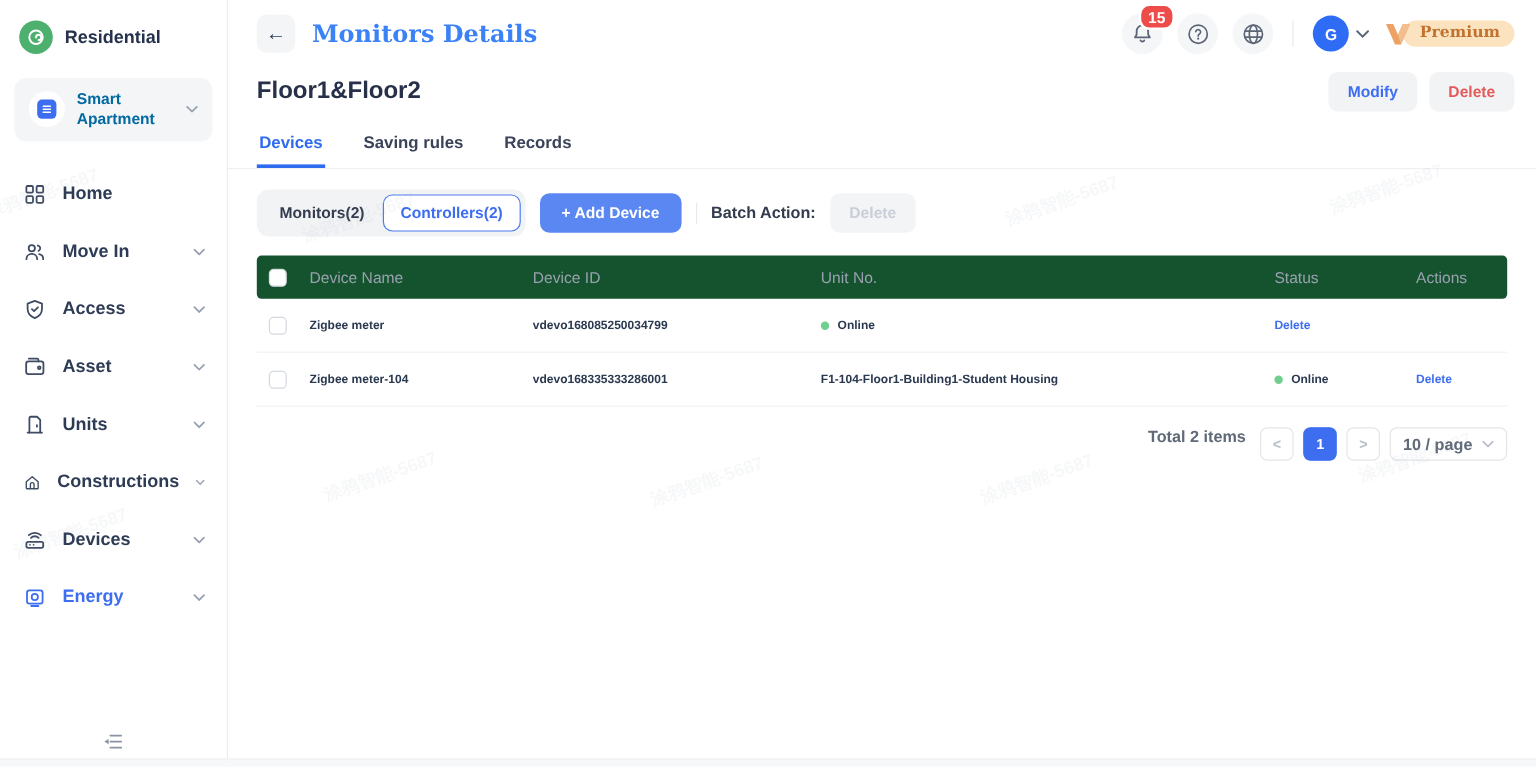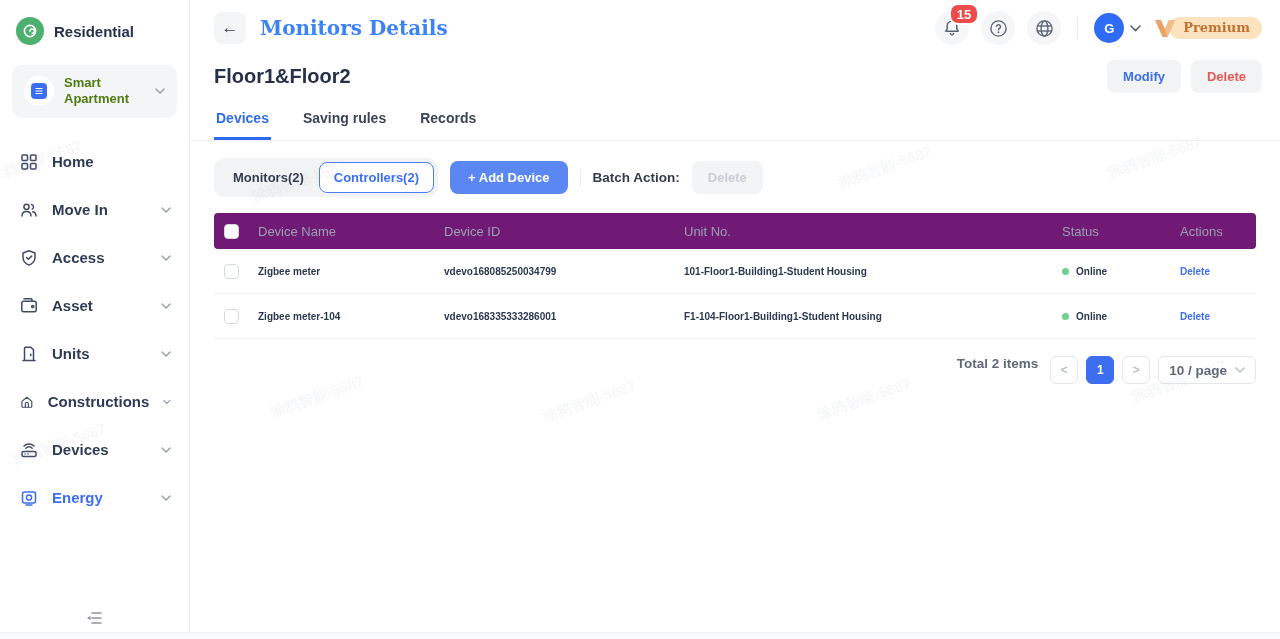--- a/index.html
+++ b/index.html
@@ -8,21 +8,21 @@
   .app { display:flex; width:1280px; height:639px; position:relative; }
 
   
   .sidebar { width:190px; height:100%; border-right:1px solid #ededf1; position:relative; background:#fff; flex:0 0 190px; }
   .brand { display:flex; align-items:center; gap:10px; padding:17px 16px 12px; }
   .brand-logo { width:28px; height:28px; border-radius:50%; background:#4DB06E; display:flex; align-items:center; justify-content:center; }
   .brand-name { font-size:15px; font-weight:700; color:#26324d; }
   .workspace { margin:8px 12px 14px; background:#f4f5f7; border-radius:10px; padding:10px 12px; display:flex; align-items:center; gap:10px; cursor:pointer; }
   .ws-icon { width:30px; height:30px; border-radius:50%; background:#fff; display:flex; align-items:center; justify-content:center; }
   .ws-icon-inner { width:16px; height:16px; border-radius:4px; background:#3D6EF0; display:flex; align-items:center; justify-content:center; }
-  .ws-name { flex:1; font-size:13px; font-weight:700; color:#4d7c0f; line-height:1.25; }
+  .ws-name { flex:1; font-size:13px; font-weight:700; color:#0369a1; line-height:1.25; }
   .nav { padding:6px 0; }
   .nav-item { display:flex; align-items:center; gap:14px; height:48px; padding:0 18px 0 20px; cursor:pointer; }
   .nav-label { flex:1; font-size:15px; font-weight:700; color:#2e3b55; }
   .nav-item.active .nav-label { color:#3D6EF0; }
   .collapse { position:absolute; bottom:8px; left:0; width:100%; display:flex; justify-content:center; padding:6px 0; cursor:pointer; }
 
   
   .main { flex:1; position:relative; display:flex; flex-direction:column; }
   .topbar { height:56px; display:flex; align-items:center; justify-content:space-between; padding:0 18px 0 24px; }
   .topbar-left { display:flex; align-items:center; gap:14px; }
@@ -53,21 +53,21 @@
   .seg { background:#f2f3f5; border-radius:10px; padding:4px; display:flex; }
   .seg-item { padding:7px 14px; font-size:13px; font-weight:700; color:#333c4e; border-radius:8px; border:1px solid transparent; cursor:pointer; }
   .seg-item.active { background:#fff; border-color:#4f7df1; color:#3D6EF0; }
   .btn-primary { background:#5b87f2; color:#fff; border:none; border-radius:8px; padding:9px 18px; font-size:13px; font-weight:700; cursor:pointer; font-family:inherit; }
   .toolbar-divider { width:1px; height:18px; background:#e6e9ed; }
   .batch-label { font-size:13.5px; font-weight:700; color:#333c4e; }
   .btn-disabled { background:#f3f4f6; color:#c9ced8; border:none; border-radius:8px; padding:9px 16px; font-size:13px; font-weight:700; cursor:not-allowed; font-family:inherit; }
 
   .table { margin:16px 24px 0; }
   .t-grid { display:grid; grid-template-columns:44px 186px 240px 378px 118px 1fr; align-items:center; }
-  .t-head { background:#701a75; height:36px; border-radius:4px; color:#98a1b0; font-size:13px; font-weight:400; }
+  .t-head { background:#14532d; height:36px; border-radius:4px; color:#98a1b0; font-size:13px; font-weight:400; }
   .t-row { height:45px; border-bottom:1px solid #f0f2f5; font-size:10px; font-weight:700; color:#2b3950; }
   .cb { width:15px; height:15px; border:1.5px solid #d4d8df; border-radius:4px; background:#fff; margin-left:10px; cursor:pointer; }
   .status-cell { display:flex; align-items:center; gap:7px; }
   .dot { width:7px; height:7px; border-radius:50%; background:#6fcf8e; }
   .link-delete { color:#3D6EF0; font-weight:700; cursor:pointer; }
 
   .pagination { display:flex; justify-content:flex-end; align-items:flex-start; gap:8px; margin:17px 24px 0; font-size:13.5px; font-weight:600; color:#5f6978; }
   .pg-total { margin-right:4px; }
   .pg-btn { width:28px; height:28px; border:1px solid #e3e6ea; border-radius:6px; background:#fff; display:flex; align-items:center; justify-content:center; color:#b9c0cb; font-size:12px; cursor:pointer; }
   .pg-btn.pg-active { background:#3d6ef0; border-color:#3d6ef0; color:#fff; font-weight:700; }
@@ -297,21 +297,20 @@
         <span>Device ID</span>
         <span>Unit No.</span>
         <span>Status</span>
         <span>Actions</span>
       </div>
 
       <div class="t-grid t-row">
         <span class="cb"></span>
         <span>Zigbee meter</span>
         <span>vdevo168085250034799</span>
-        <span>101-Floor1-Building1-Student Housing</span>
         <span class="status-cell">
           <span class="dot"></span>
           <span>Online</span>
         </span>
         <span class="link-delete">Delete</span>
       </div>
 
       <div class="t-grid t-row">
         <span class="cb"></span>
         <span>Zigbee meter-104</span>

